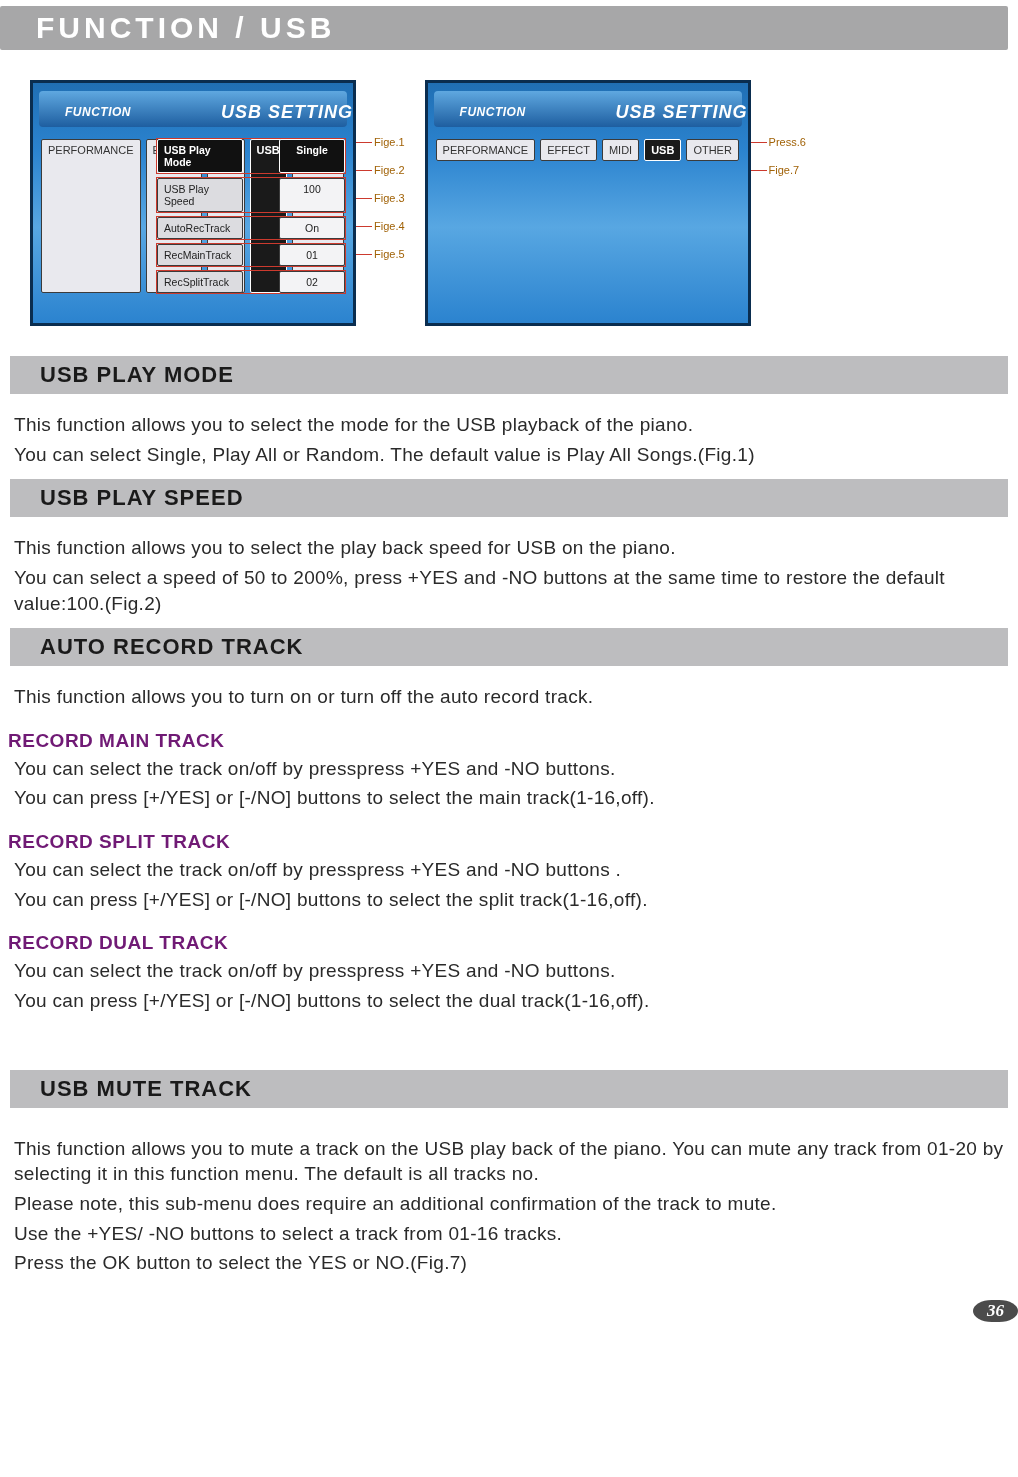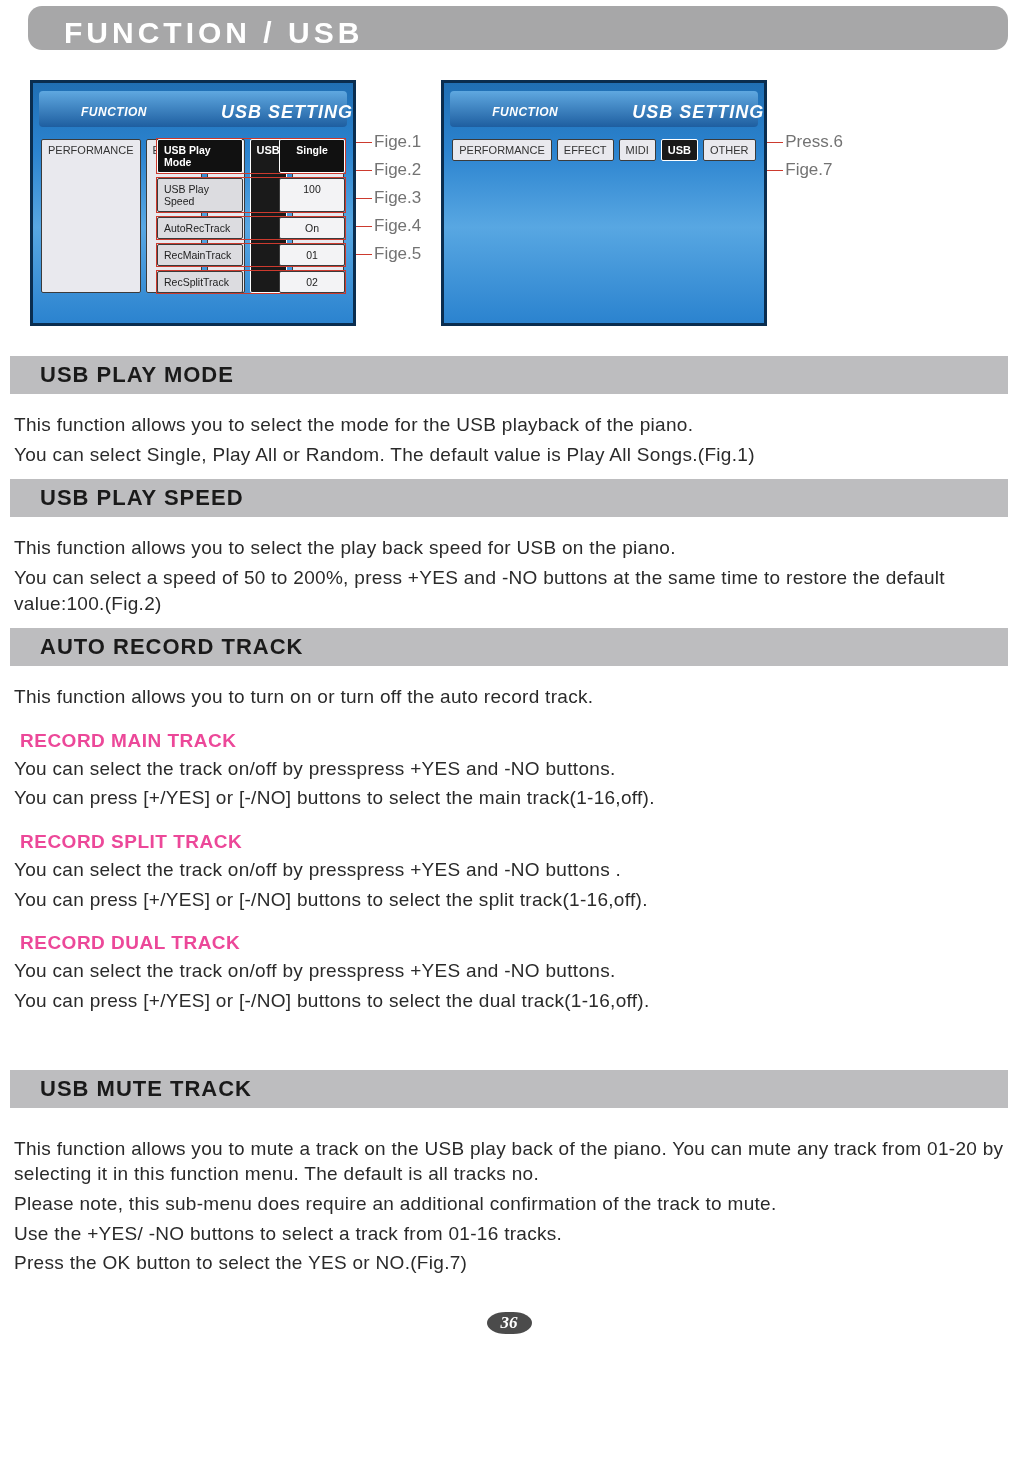--- a/index.html
+++ b/index.html
@@ -5,25 +5,25 @@
   body {
     margin: 0;
     padding: 0;
     font-family: Arial, Helvetica, sans-serif;
     background: #fff;
     width: 1018px;
     color: #333;
   }
   .page-header {
     background: #a7a7a8;
-    border-radius: 14px;
-    margin: 6px 10px 30px 28px;
+    border-radius: 2px;
+    margin: 6px 10px 30px 0;
     height: 44px;
     display: flex;
-    align-items: flex-end;
+    align-items: center;
   }
   .page-header-title {
     color: #fff;
     font-size: 30px;
     font-weight: bold;
     letter-spacing: 4px;
     padding-left: 36px;
     font-family: "Arial Narrow", Arial, sans-serif;
     font-stretch: condensed;
   }
@@ -61,21 +61,20 @@
     padding-top:4px;
   }
   .screen-head-left {
     color:#fff;
     font-size:12px;
     font-style:italic;
     font-weight:bold;
     width:130px;
     text-align:center;
     letter-spacing:0.5px;
-    margin-left:16px;
   }
   .screen-head-right {
     color:#fff;
     font-size:18px;
     font-style:italic;
     font-weight:bold;
     flex:1;
     text-align:right;
     letter-spacing:1px;
   }
@@ -148,22 +147,22 @@
     font-weight:bold;
     border:1px solid #fff;
   }
   .redbox { outline:1px solid #cc3a2e; outline-offset:0px; }
   .fig-labels {
     display:flex;
     flex-direction:column;
     padding-top:52px;
     padding-left:18px;
     gap:8px;
-    font-size:17px;
-    color:#737373;
+    font-size:11px;
+    color:#a16207;
     position:relative;
   }
   .fig-label { position:relative; line-height:20px; }
   .fig-label::before {
     content:"";
     position:absolute;
     left:-18px;
     top:10px;
     width:16px;
     height:1px;
@@ -181,27 +180,27 @@
   .body-text {
     font-size:19px;
     color:#2a2a2a;
     margin:0 10px 4px 14px;
     line-height:1.35;
     letter-spacing:0.3px;
   }
   .sub-heading {
     font-size:19px;
     font-weight:bold;
-    color:#ec4899;
-    margin:20px 10px 4px 20px;
+    color:#701a75;
+    margin:20px 10px 4px 8px;
     letter-spacing:0.5px;
   }
   .page-number-wrap {
-    text-align:center;
-    margin-top:36px;
+    text-align:right;
+    margin-top:24px;
   }
   .page-number {
     display:inline-block;
     background:#4b4b4b;
     color:#fff;
     font-style:italic;
     font-weight:bold;
     font-size:17px;
     border-radius:50%/60%;
     padding:1px 14px;

